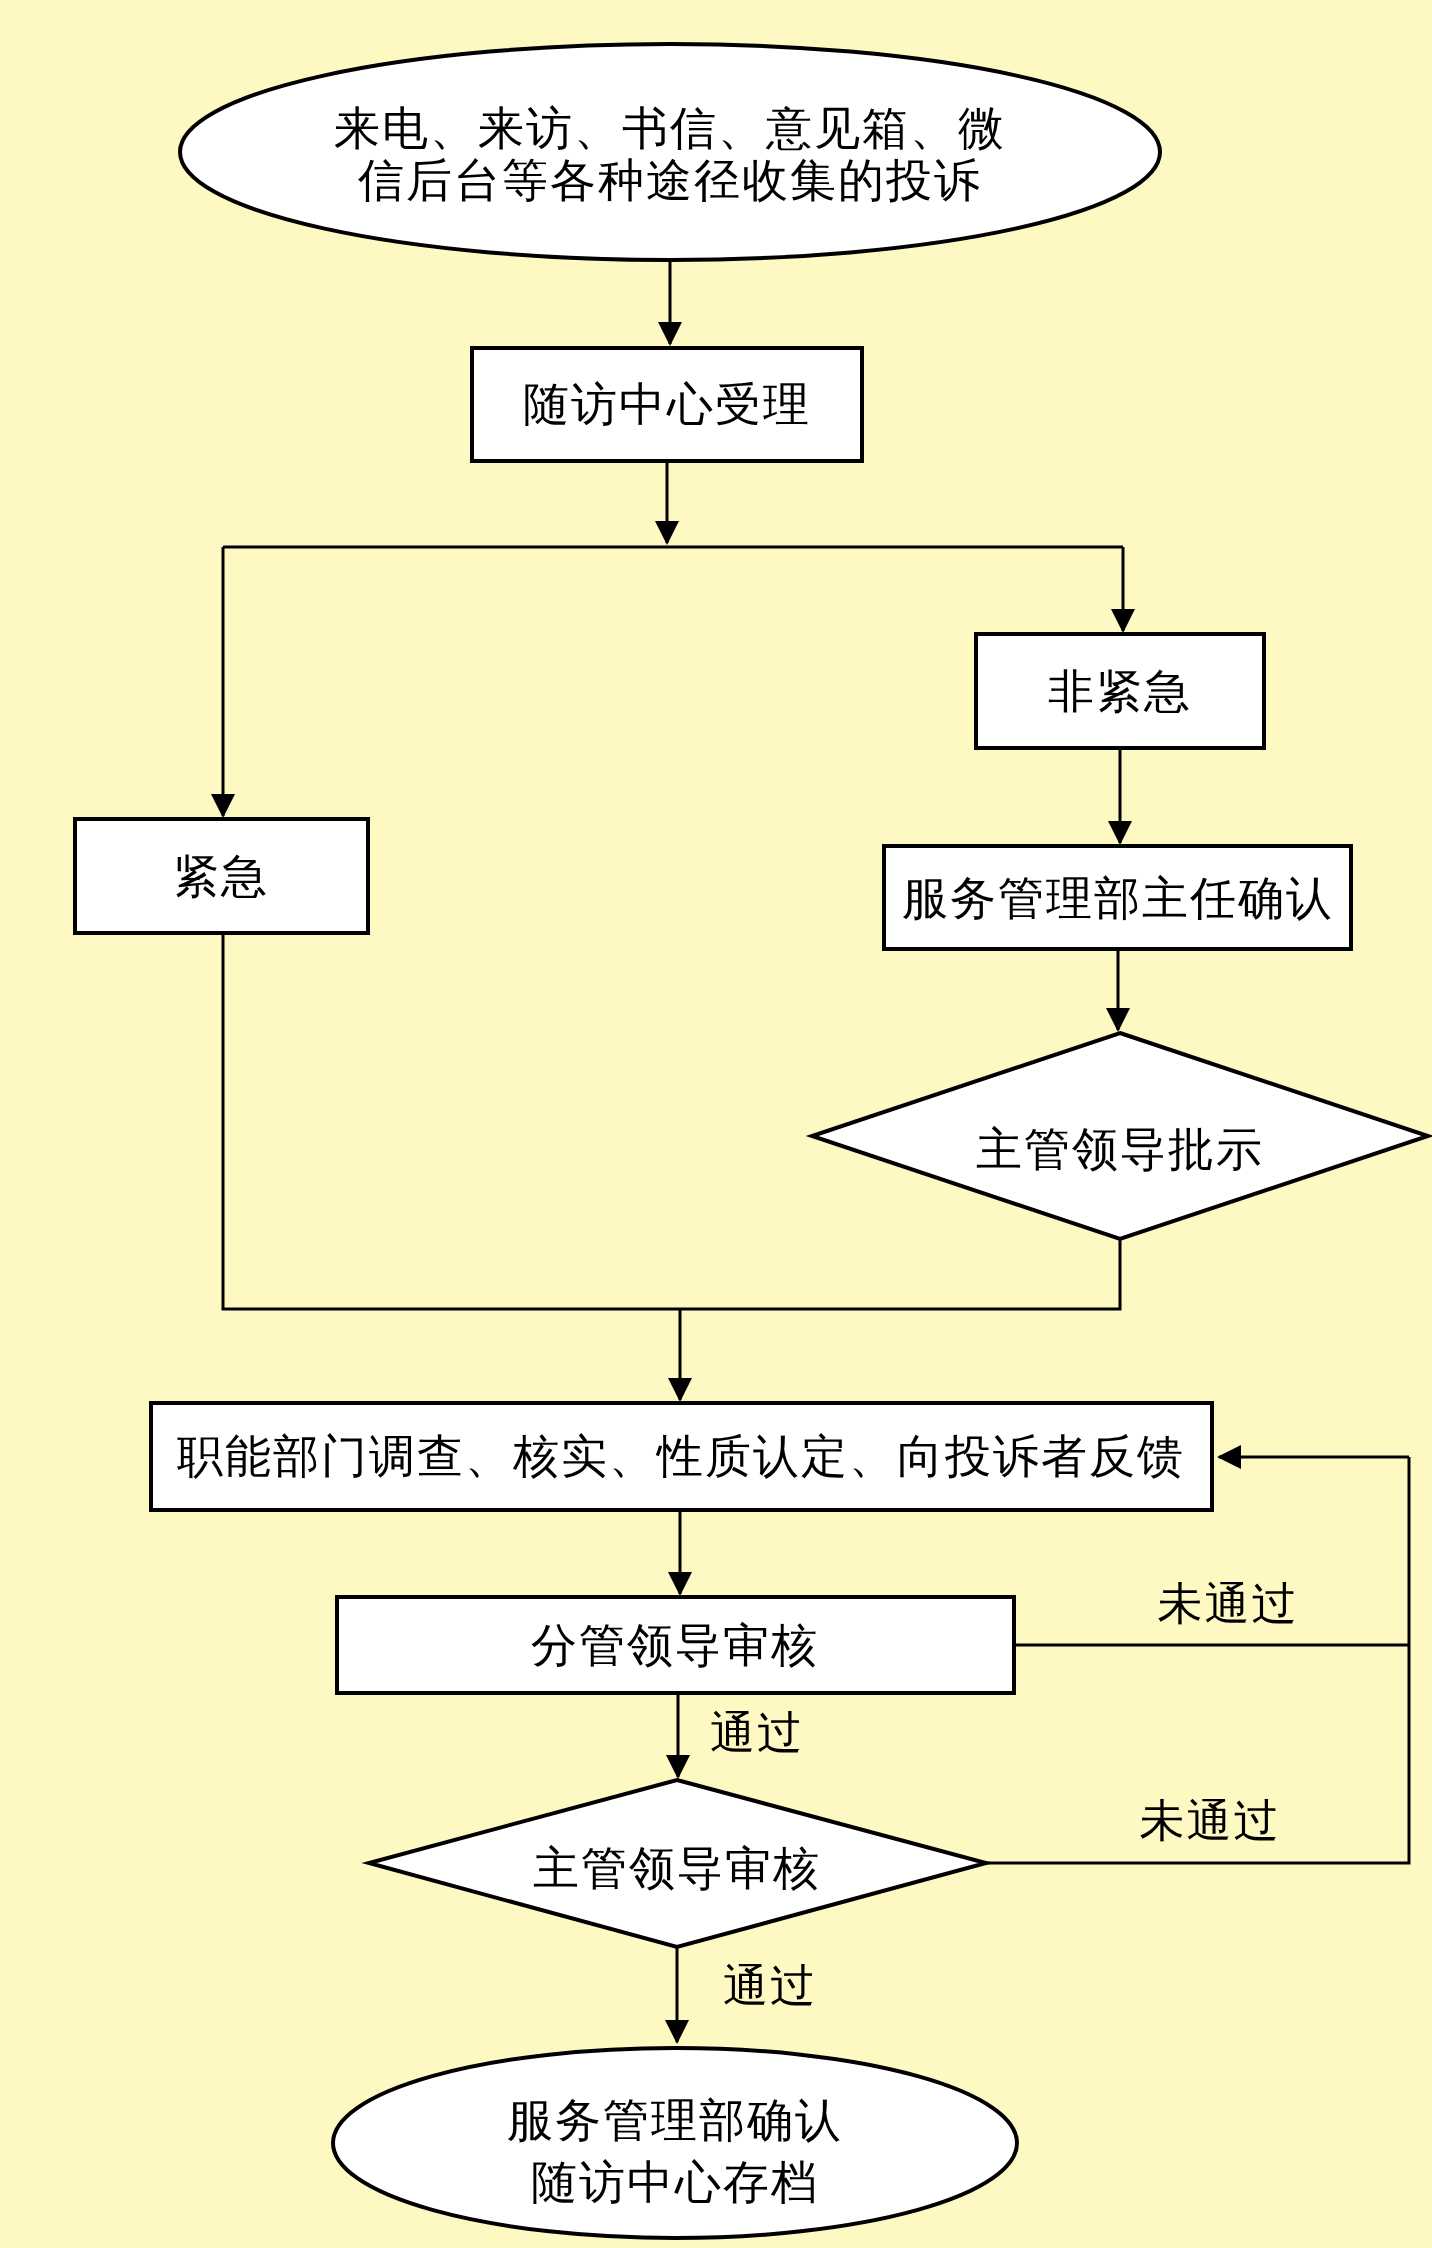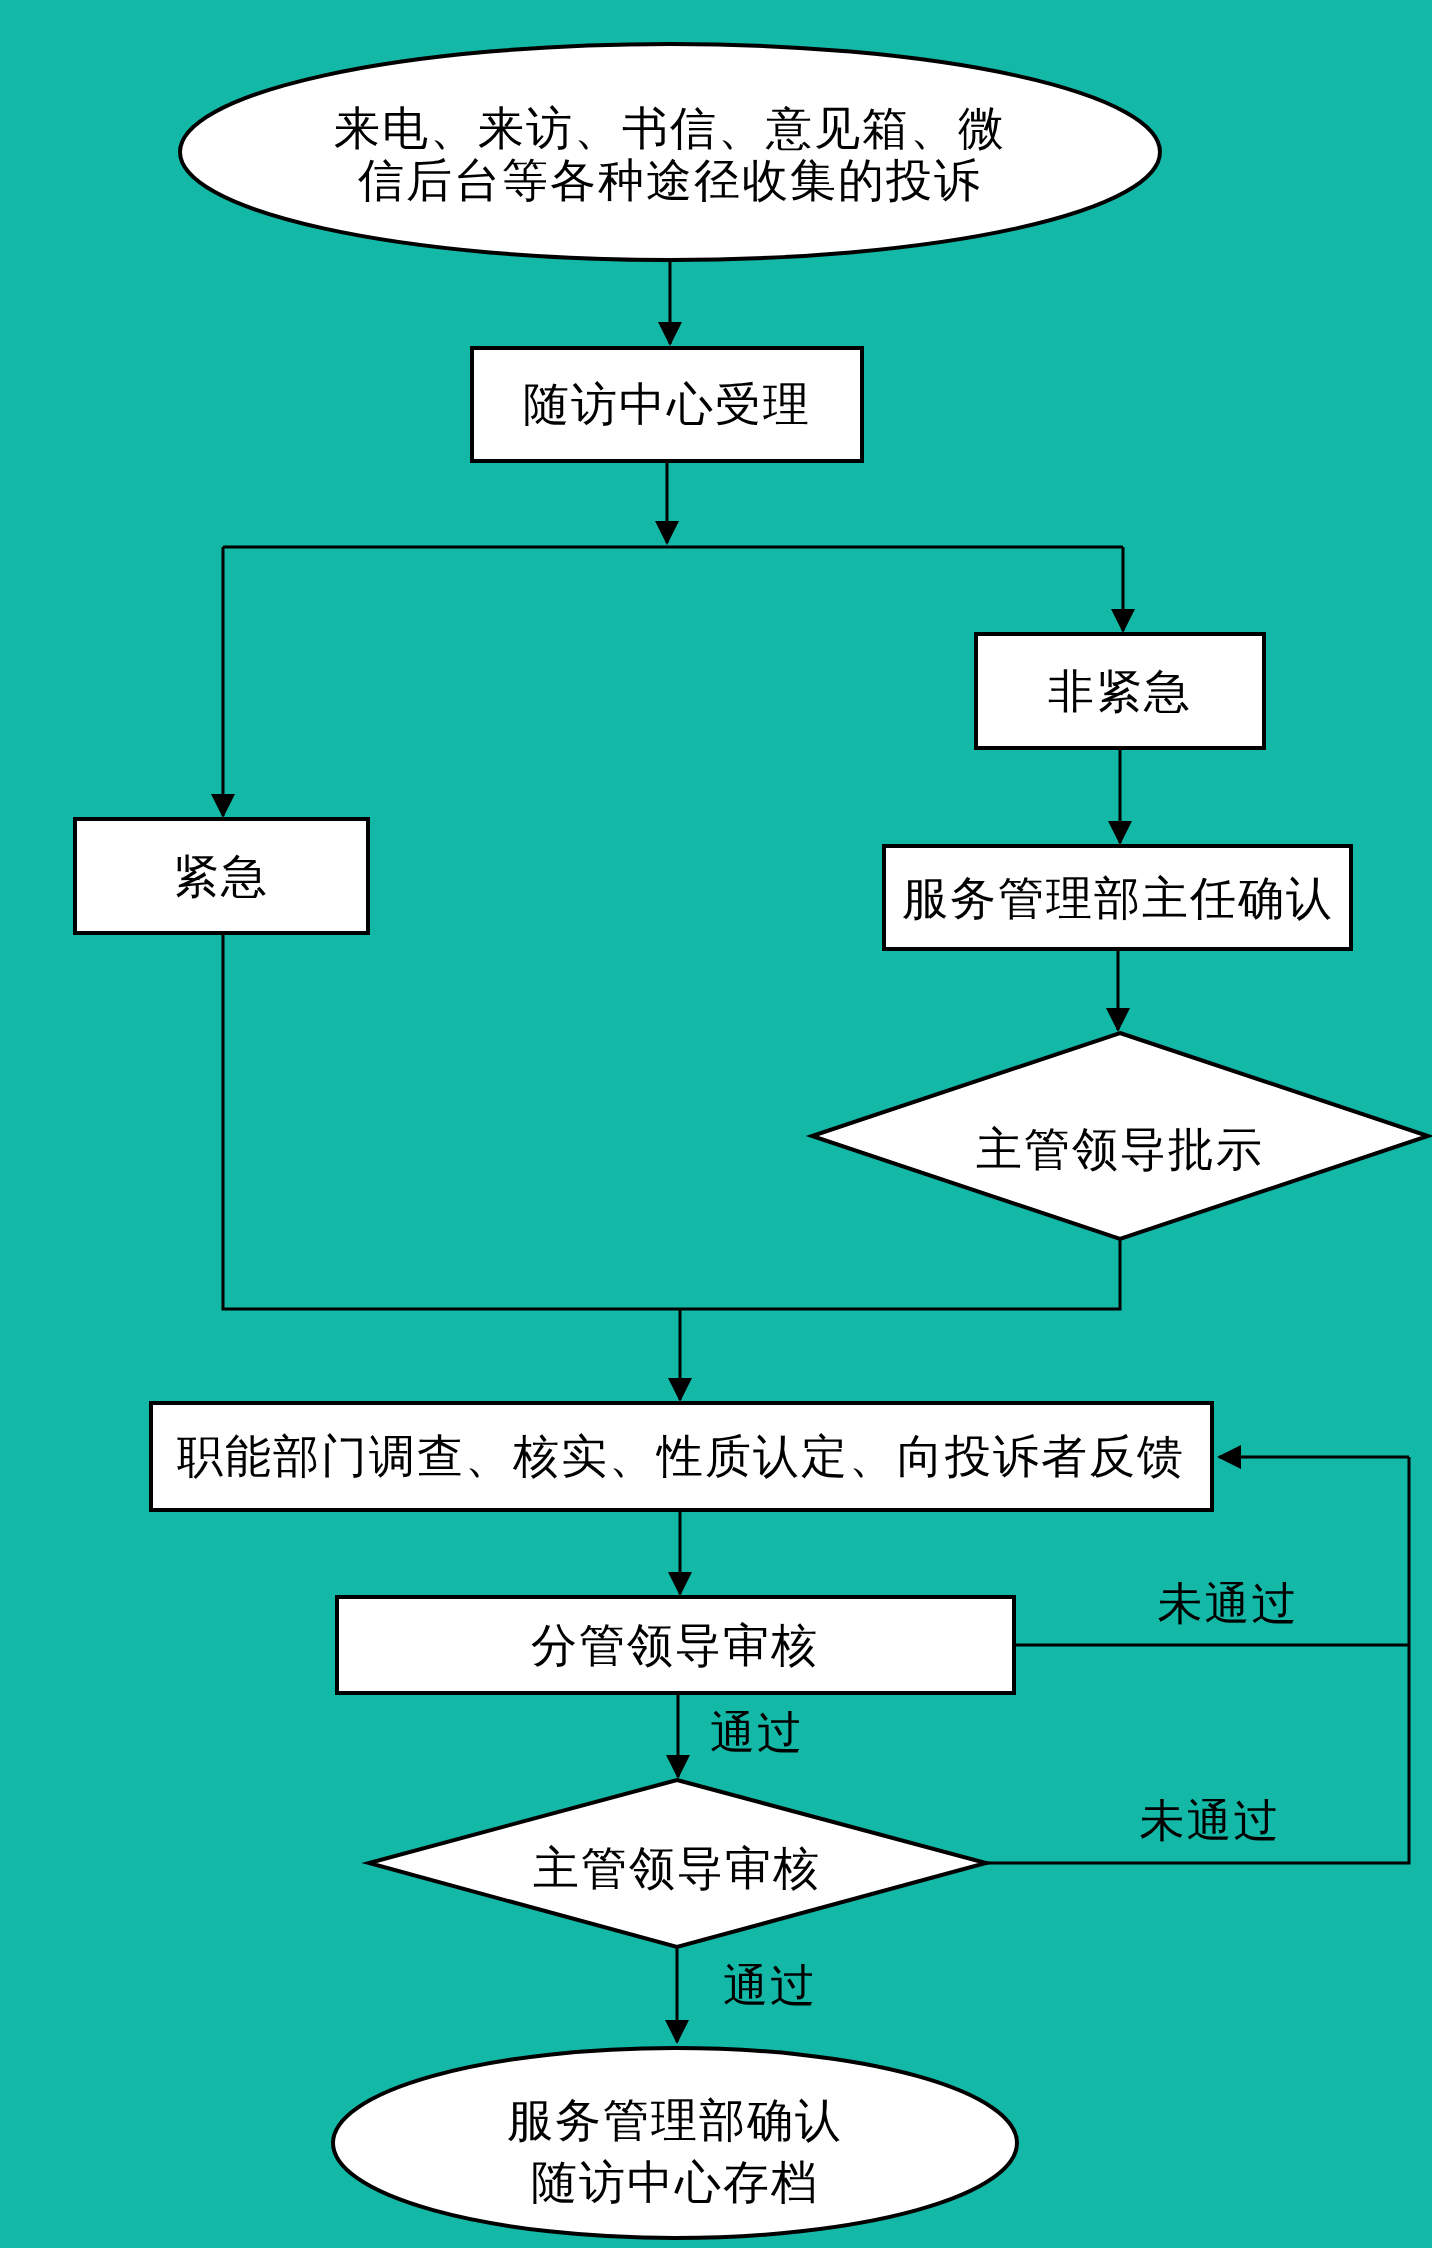--- a/index.html
+++ b/index.html
@@ -1,20 +1,20 @@
 <!DOCTYPE html>
 <html><head>
 <meta charset="utf-8">
 <style>
   html, body { margin: 0; padding: 0; background: #ffffff; }
   .page {
     position: relative;
     width: 1432px;
     height: 2248px;
-    background: #14b8a6;
+    background: #fef9c3;
     overflow: hidden;
   }
   svg { display: block; }
   .node-shape { fill: #ffffff; stroke: #000000; stroke-width: 4; }
   .conn { stroke: #000000; stroke-width: 3; fill: none; }
   text {
     font-family: "Liberation Serif", "DejaVu Serif", serif;
     font-size: 46px;
     fill: #000000;
     letter-spacing: 2px;

